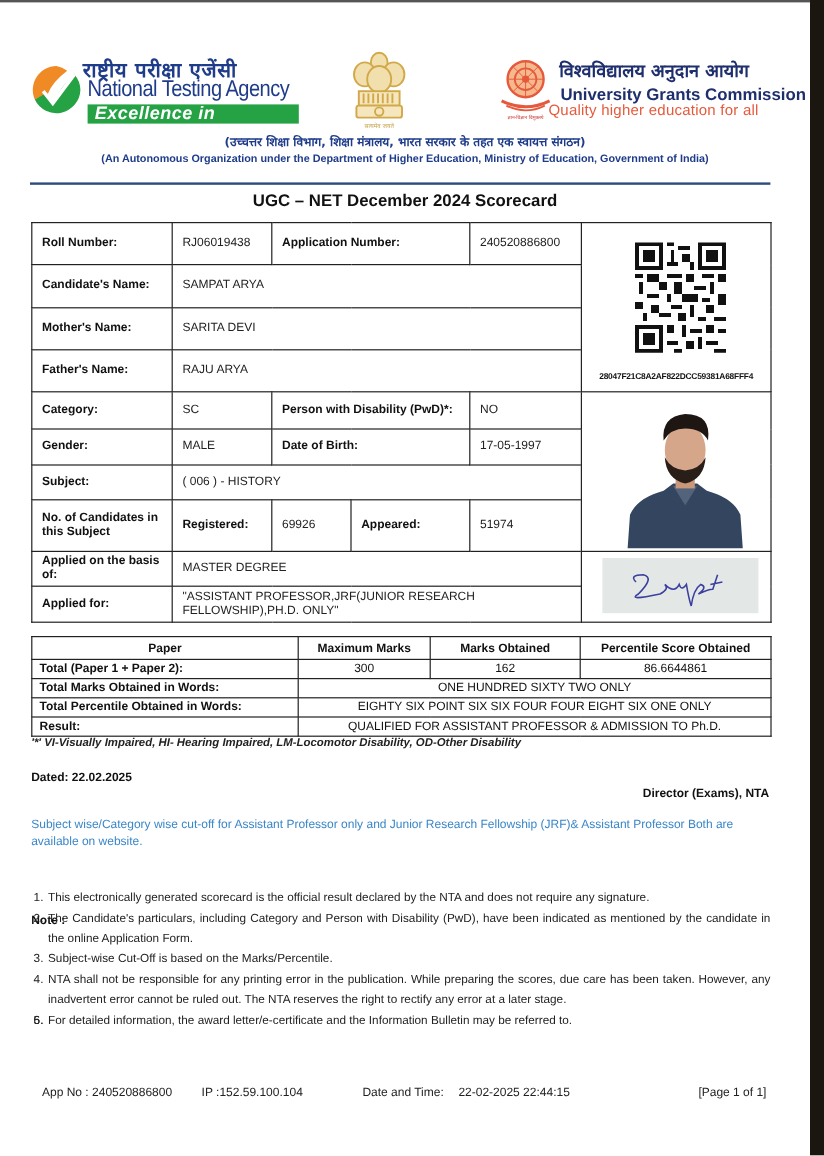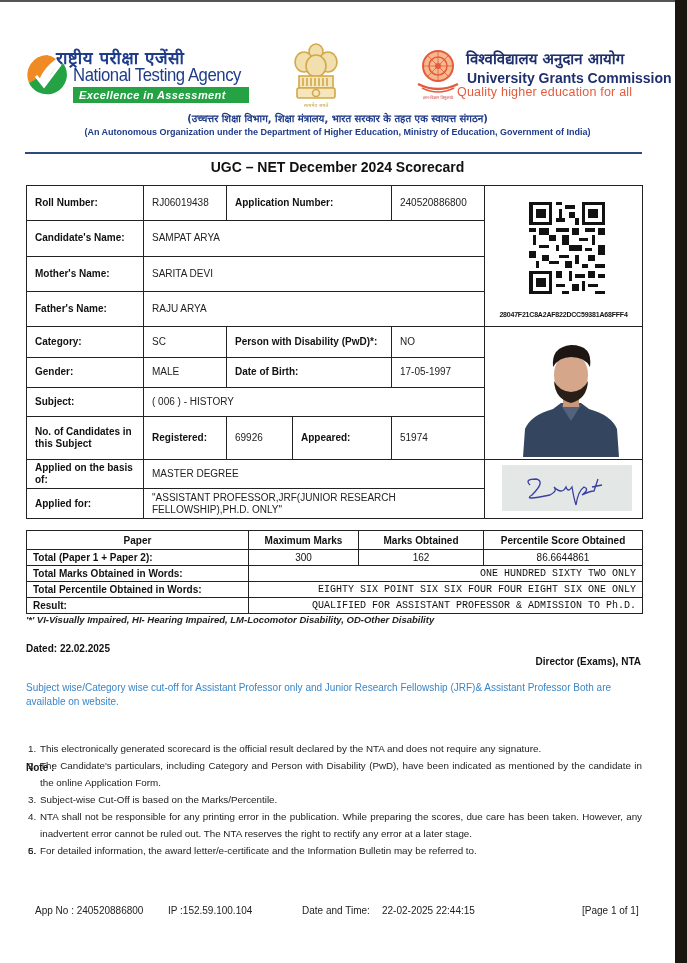--- a/index.html
+++ b/index.html
@@ -4,23 +4,23 @@
 <style>
   * { box-sizing: border-box; margin: 0; padding: 0; }
   html, body { width: 687px; height: 963px; overflow: hidden; background: #fff; }
   body { position: relative; font-family: "Liberation Sans", "DejaVu Sans", sans-serif; color: #111; }
   .page { position: absolute; left: 0; top: 0; width: 675px; height: 963px; background: #fff; border-top: 2px solid #555; }
   .dark-edge { position: absolute; left: 675px; top: 0; width: 12px; height: 963px; background: #1b1610; }
 
   
   .nta-logo { position: absolute; left: 26px; top: 44px; width: 210px; height: 58px; }
   .nta-mark { position: absolute; left: 0; top: 8px; width: 42px; height: 42px; }
-  .nta-hindi { position: absolute; left: 30px; top: 0; font-family: "DejaVu Sans", sans-serif; font-size: 17px; color: #1f3c8a; font-weight: bold; letter-spacing: 0.5px; }
+  .nta-hindi { position: absolute; left: 43px; top: 0; font-family: "DejaVu Sans", sans-serif; font-size: 17px; color: #1f3c8a; font-weight: bold; letter-spacing: 0.5px; }
   .nta-en { position: absolute; left: 47px; top: 18px; font-size: 19px; color: #1f3c8a; letter-spacing: -0.5px; transform: scaleX(0.88); transform-origin: left; white-space: nowrap; }
-  .nta-tag { position: absolute; left: 47px; top: 41px; width: 176px; height: 16px; background: #25a244; color: #fff; font-size: 11px; font-weight: bold; font-style: italic; padding-left: 6px; line-height: 16px; letter-spacing: 0.4px; }
+  .nta-tag { position: absolute; left: 47px; top: 41px; width: 176px; height: 16px; background: #25a244; color: #fff; font-size: 15px; font-weight: bold; font-style: italic; padding-left: 6px; line-height: 16px; letter-spacing: 0.4px; }
 
   .emblem { position: absolute; left: 290px; top: 38px; width: 52px; height: 68px; }
   .emblem-motto { position: absolute; left: 292px; top: 100px; width: 48px; text-align: center; font-size: 5px; color: #c4a24a; font-family: "DejaVu Sans", sans-serif; }
 
   .ugc-logo { position: absolute; left: 414px; top: 44px; width: 240px; height: 60px; }
   .ugc-mark { position: absolute; left: 0; top: 0; width: 48px; height: 52px; }
   .ugc-mark-caption { position: absolute; left: 0; top: 49px; width: 48px; text-align: center; font-size: 4px; color: #c9302c; font-family: "DejaVu Sans", sans-serif; }
   .ugc-hindi { position: absolute; left: 52px; top: 2px; font-family: "DejaVu Serif", serif; font-size: 15px; color: #1f2f6e; font-weight: bold; white-space: nowrap; }
   .ugc-en { position: absolute; left: 53px; top: 24px; font-size: 14px; color: #1f2f6e; font-weight: bold; white-space: nowrap; }
   .ugc-tag { position: absolute; left: 43px; top: 39px; font-size: 12.5px; color: #e55a3c; white-space: nowrap; letter-spacing: 0.2px; }
@@ -47,21 +47,21 @@
 
   .sign { position: relative; width: 100%; height: 58px; }
   .sign-pad { position: absolute; left: 17px; top: 5px; width: 130px; height: 46px; background: #e3e7e6; }
 
   
   table.marks { position: absolute; left: 26px; top: 528px; width: 616px; border-collapse: collapse; table-layout: fixed; }
   table.marks td, table.marks th { border: 1.5px solid #222; font-size: 10px; height: 16px; line-height: 13px; padding: 0 6px; }
   table.marks th { font-weight: bold; text-align: center; height: 19px; margin-top: 24px; }
   table.marks td.lbl { font-weight: bold; }
   table.marks td.c { text-align: center; }
-  table.marks td.wide { text-align: right; font-family: Liberation Mono, monospace; }
+  table.marks td.wide { text-align: center; }
 
   .pwd-legend { position: absolute; left: 26px; top: 612px; font-size: 9.5px; font-weight: bold; font-style: italic; color: #222; }
 
   .dated { position: absolute; left: 26px; top: 641px; font-size: 10px; font-weight: bold; }
   .director { position: absolute; right: 34px; top: 654px; font-size: 10px; font-weight: bold; }
   .cutoff-note { position: absolute; left: 26px; top: 679px; width: 616px; font-size: 10px; color: #3a86c8; line-height: 14px; }
 
   .note-title { position: absolute; left: 26px; top: 720px; font-size: 10px; font-weight: bold; margin-top: 40px; }
   ol.notes { position: absolute; left: 26px; top: 738px; width: 616px; list-style: none; font-size: 9.8px; line-height: 17px; color: #222; }
   ol.notes li { position: relative; padding-left: 14px; text-align: justify; }

